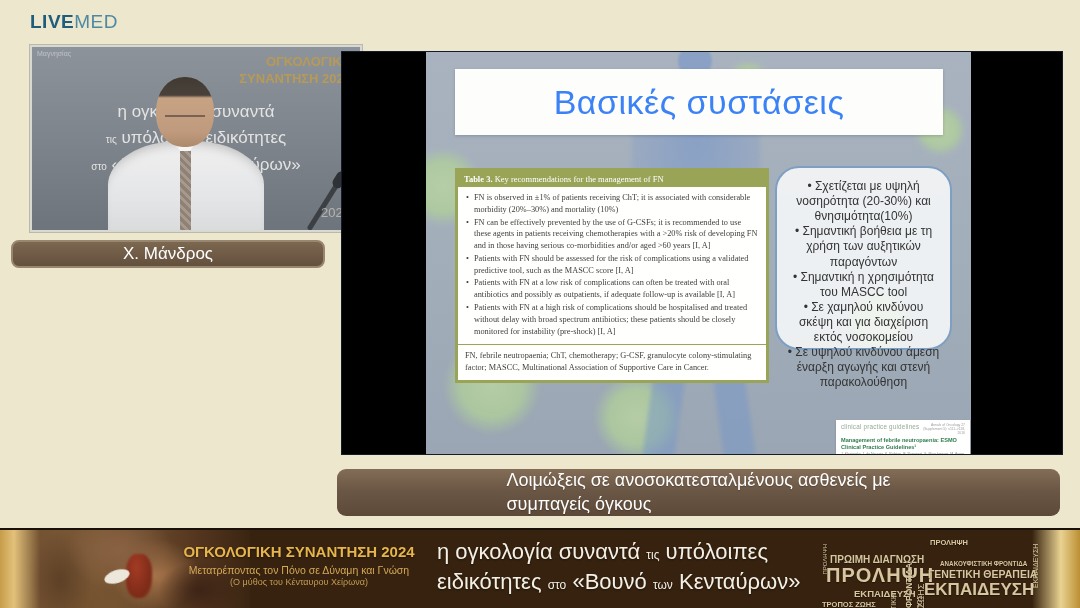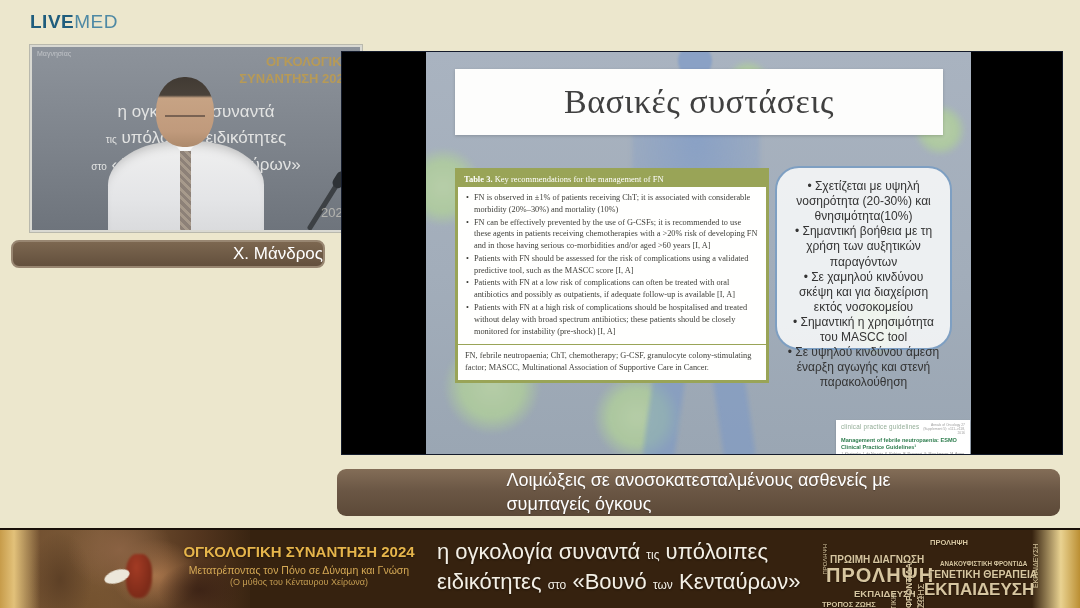--- a/index.html
+++ b/index.html
@@ -38,21 +38,21 @@
              background:repeating-linear-gradient(45deg,#8d8178 0 3px,#a79a8c 3px 6px); }
   .vd-mic { position:absolute; right:34px; bottom:-4px; width:5px; height:56px;
             background:#3c4044; transform:rotate(32deg); border-radius:3px; }
   .vd-mic::before { content:""; position:absolute; left:-3px; top:-12px; width:11px; height:18px;
                     border-radius:6px; background:#2e3236; }
 
   
   .nameplate { position:absolute; left:11px; top:240px; width:314px; height:28px;
                background:linear-gradient(180deg,#7c6750 0%,#63503d 100%);
                border:2px solid #988671; border-radius:8px;
-               display:flex; align-items:center; justify-content:flex-end;
+               display:flex; align-items:center; justify-content:center;
                color:#fff; font-size:17px; }
 
   
   .slidewin { position:absolute; left:341px; top:51px; width:722px; height:404px;
               background:#000; border:1px solid #141b2b; }
   .slide { position:absolute; left:84px; top:0; width:545px; height:402px; overflow:hidden;
            background:linear-gradient(180deg,#a9b3c0 0%,#a2adba 55%,#9aa6b3 100%); }
   .blob { position:absolute; border-radius:50%; filter:blur(2px); opacity:.8;
           background:radial-gradient(circle,#bcd6a4 0%,#b0cf9a 45%,rgba(176,207,154,0) 72%); }
   .figure-head { position:absolute; left:252px; top:-8px; width:34px; height:34px; border-radius:50%;
@@ -61,22 +61,22 @@
                   background:radial-gradient(ellipse at 50% 30%,rgba(118,150,202,.6),rgba(118,150,202,.25) 70%,rgba(118,150,202,0));
                   filter:blur(2px); }
   .figure-leg { position:absolute; width:32px; height:190px; border-radius:16px;
                 background:rgba(118,150,202,.5); filter:blur(2px); top:226px; }
   .leg-l { left:228px; transform:rotate(8deg); }
   .leg-r { left:286px; transform:rotate(-8deg); }
 
   .slide-title { position:absolute; left:29px; top:17px; width:488px; height:66px; background:#fdfdfc;
                  box-shadow:0 1px 3px rgba(0,0,0,.18);
                  display:flex; align-items:center; justify-content:center;
-                 font-size:34px; color:#404040; letter-spacing:.5px;
-                 font-family:Liberation Serif, serif; font-weight:400; }
+                 font-size:34px; color:#3b82f6; letter-spacing:.5px;
+                 font-family:Liberation Sans, sans-serif; font-weight:400; }
 
   
   .tcard { position:absolute; left:29px; top:116px; width:314px; border:3px solid #99a457;
            background:#fffffe; font-family:"Liberation Serif", serif; color:#3e3e39; }
   .tcard-head { background:#99a457; color:#fff; font-size:8.5px; padding:3px 6px; }
   .tcard-head b { font-weight:700; }
   .tcard-list { list-style:none; padding:5px 7px 6px 7px; border-bottom:1.5px solid #99a457; }
   .tcard-list li { font-size:8.3px; line-height:1.42; padding-left:9px; position:relative; margin-bottom:1px; }
   .tcard-list li::before { content:"•"; position:absolute; left:1px; top:0; }
   .tcard-foot { font-size:8.3px; line-height:1.45; padding:5px 7px 6px 7px; }
@@ -217,22 +217,22 @@
           <li>Patients with FN at a low risk of complications can often be treated with oral antibiotics and possibly as outpatients, if adequate follow-up is available [I, A]</li>
           <li>Patients with FN at a high risk of complications should be hospitalised and treated without delay with broad spectrum antibiotics; these patients should be closely monitored for instability (pre-shock) [I, A]</li>
         </ul>
         <div class="tcard-foot">FN, febrile neutropaenia; ChT, chemotherapy; G-CSF, granulocyte colony-stimulating factor; MASCC, Multinational Association of Supportive Care in Cancer.</div>
       </div>
 
       <div class="panel">
         <ul>
           <li>Σχετίζεται με υψηλή νοσηρότητα (20-30%) και θνησιμότητα(10%)</li>
           <li>Σημαντική βοήθεια με τη χρήση των αυξητικών παραγόντων</li>
+          <li>Σημαντική η χρησιμότητα του MASCC tool</li>
           <li>Σε χαμηλού κινδύνου σκέψη και για διαχείριση εκτός νοσοκομείου</li>
-          <li>Σημαντική η χρησιμότητα του MASCC tool</li>
           <li>Σε υψηλού κινδύνου άμεση έναρξη αγωγής και στενή παρακολούθηση</li>
         </ul>
       </div>
 
       <div class="cite">
         <div class="cite-row">
           <span class="cite-journal">clinical practice guidelines</span>
           <span class="cite-ref">Annals of Oncology 27 (Supplement 5): v111–v118, 2016</span>
         </div>
         <div class="cite-title">Management of febrile neutropaenia: ESMO Clinical Practice Guidelines¹</div>

